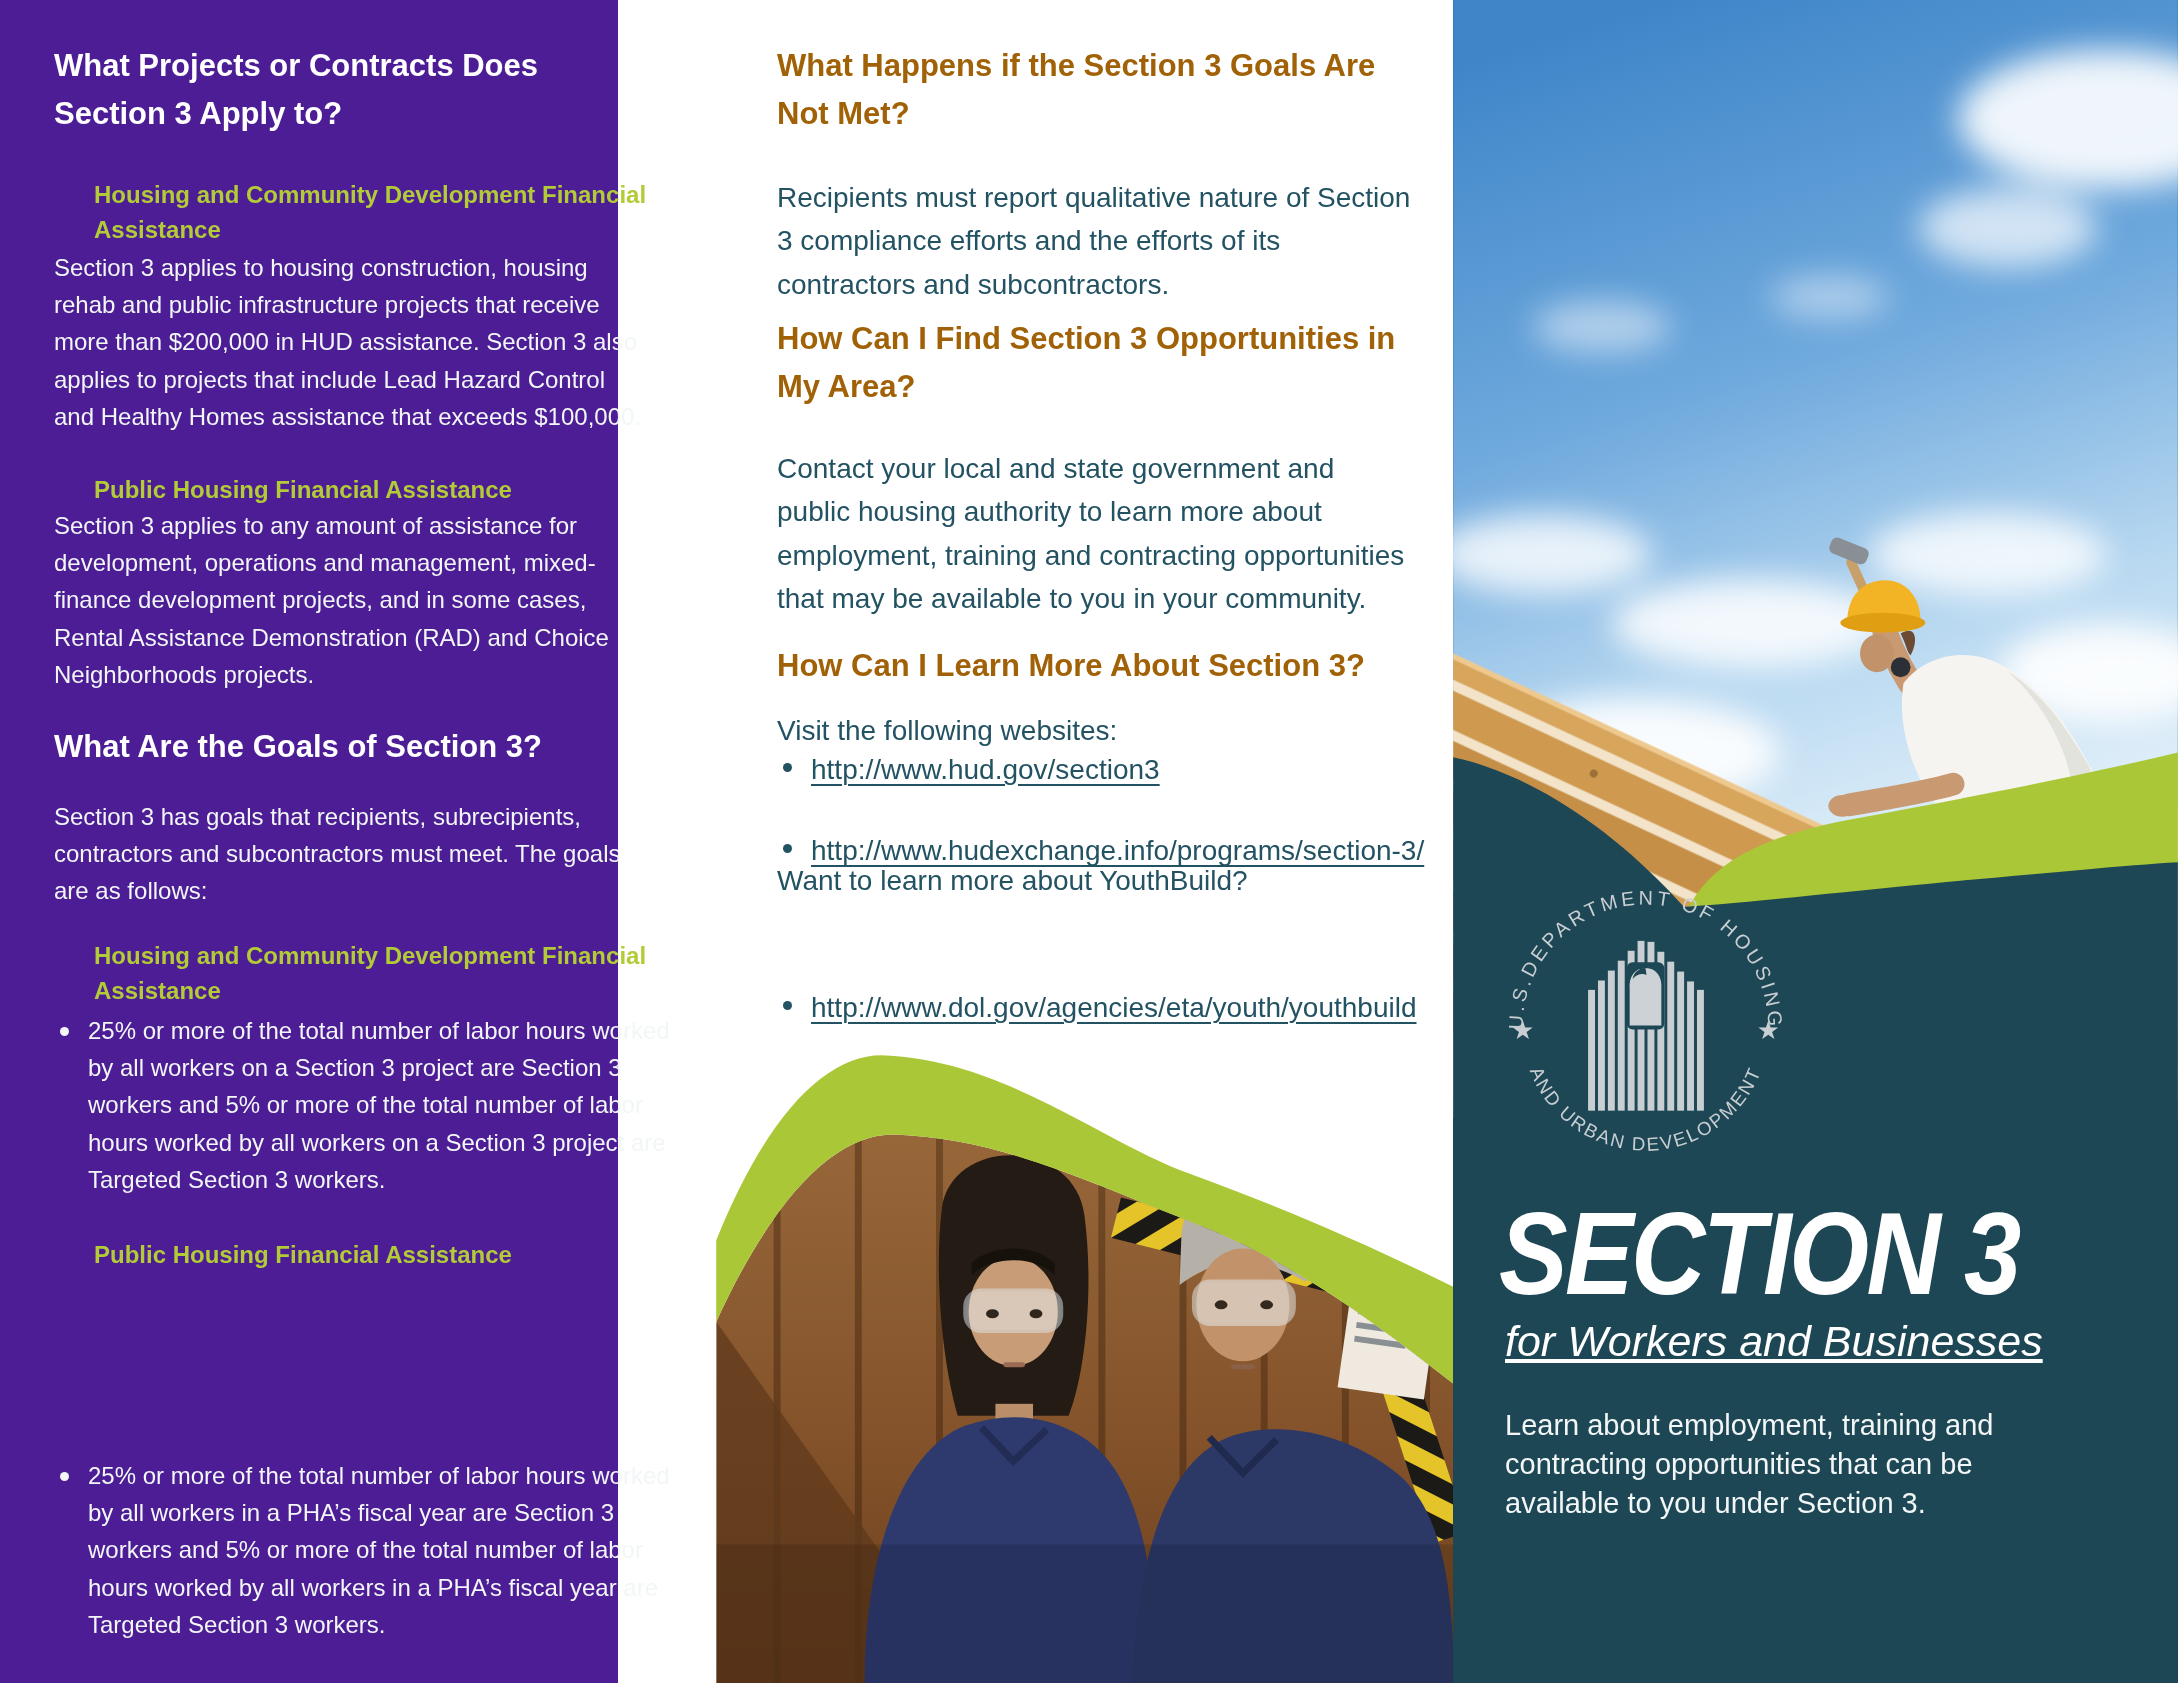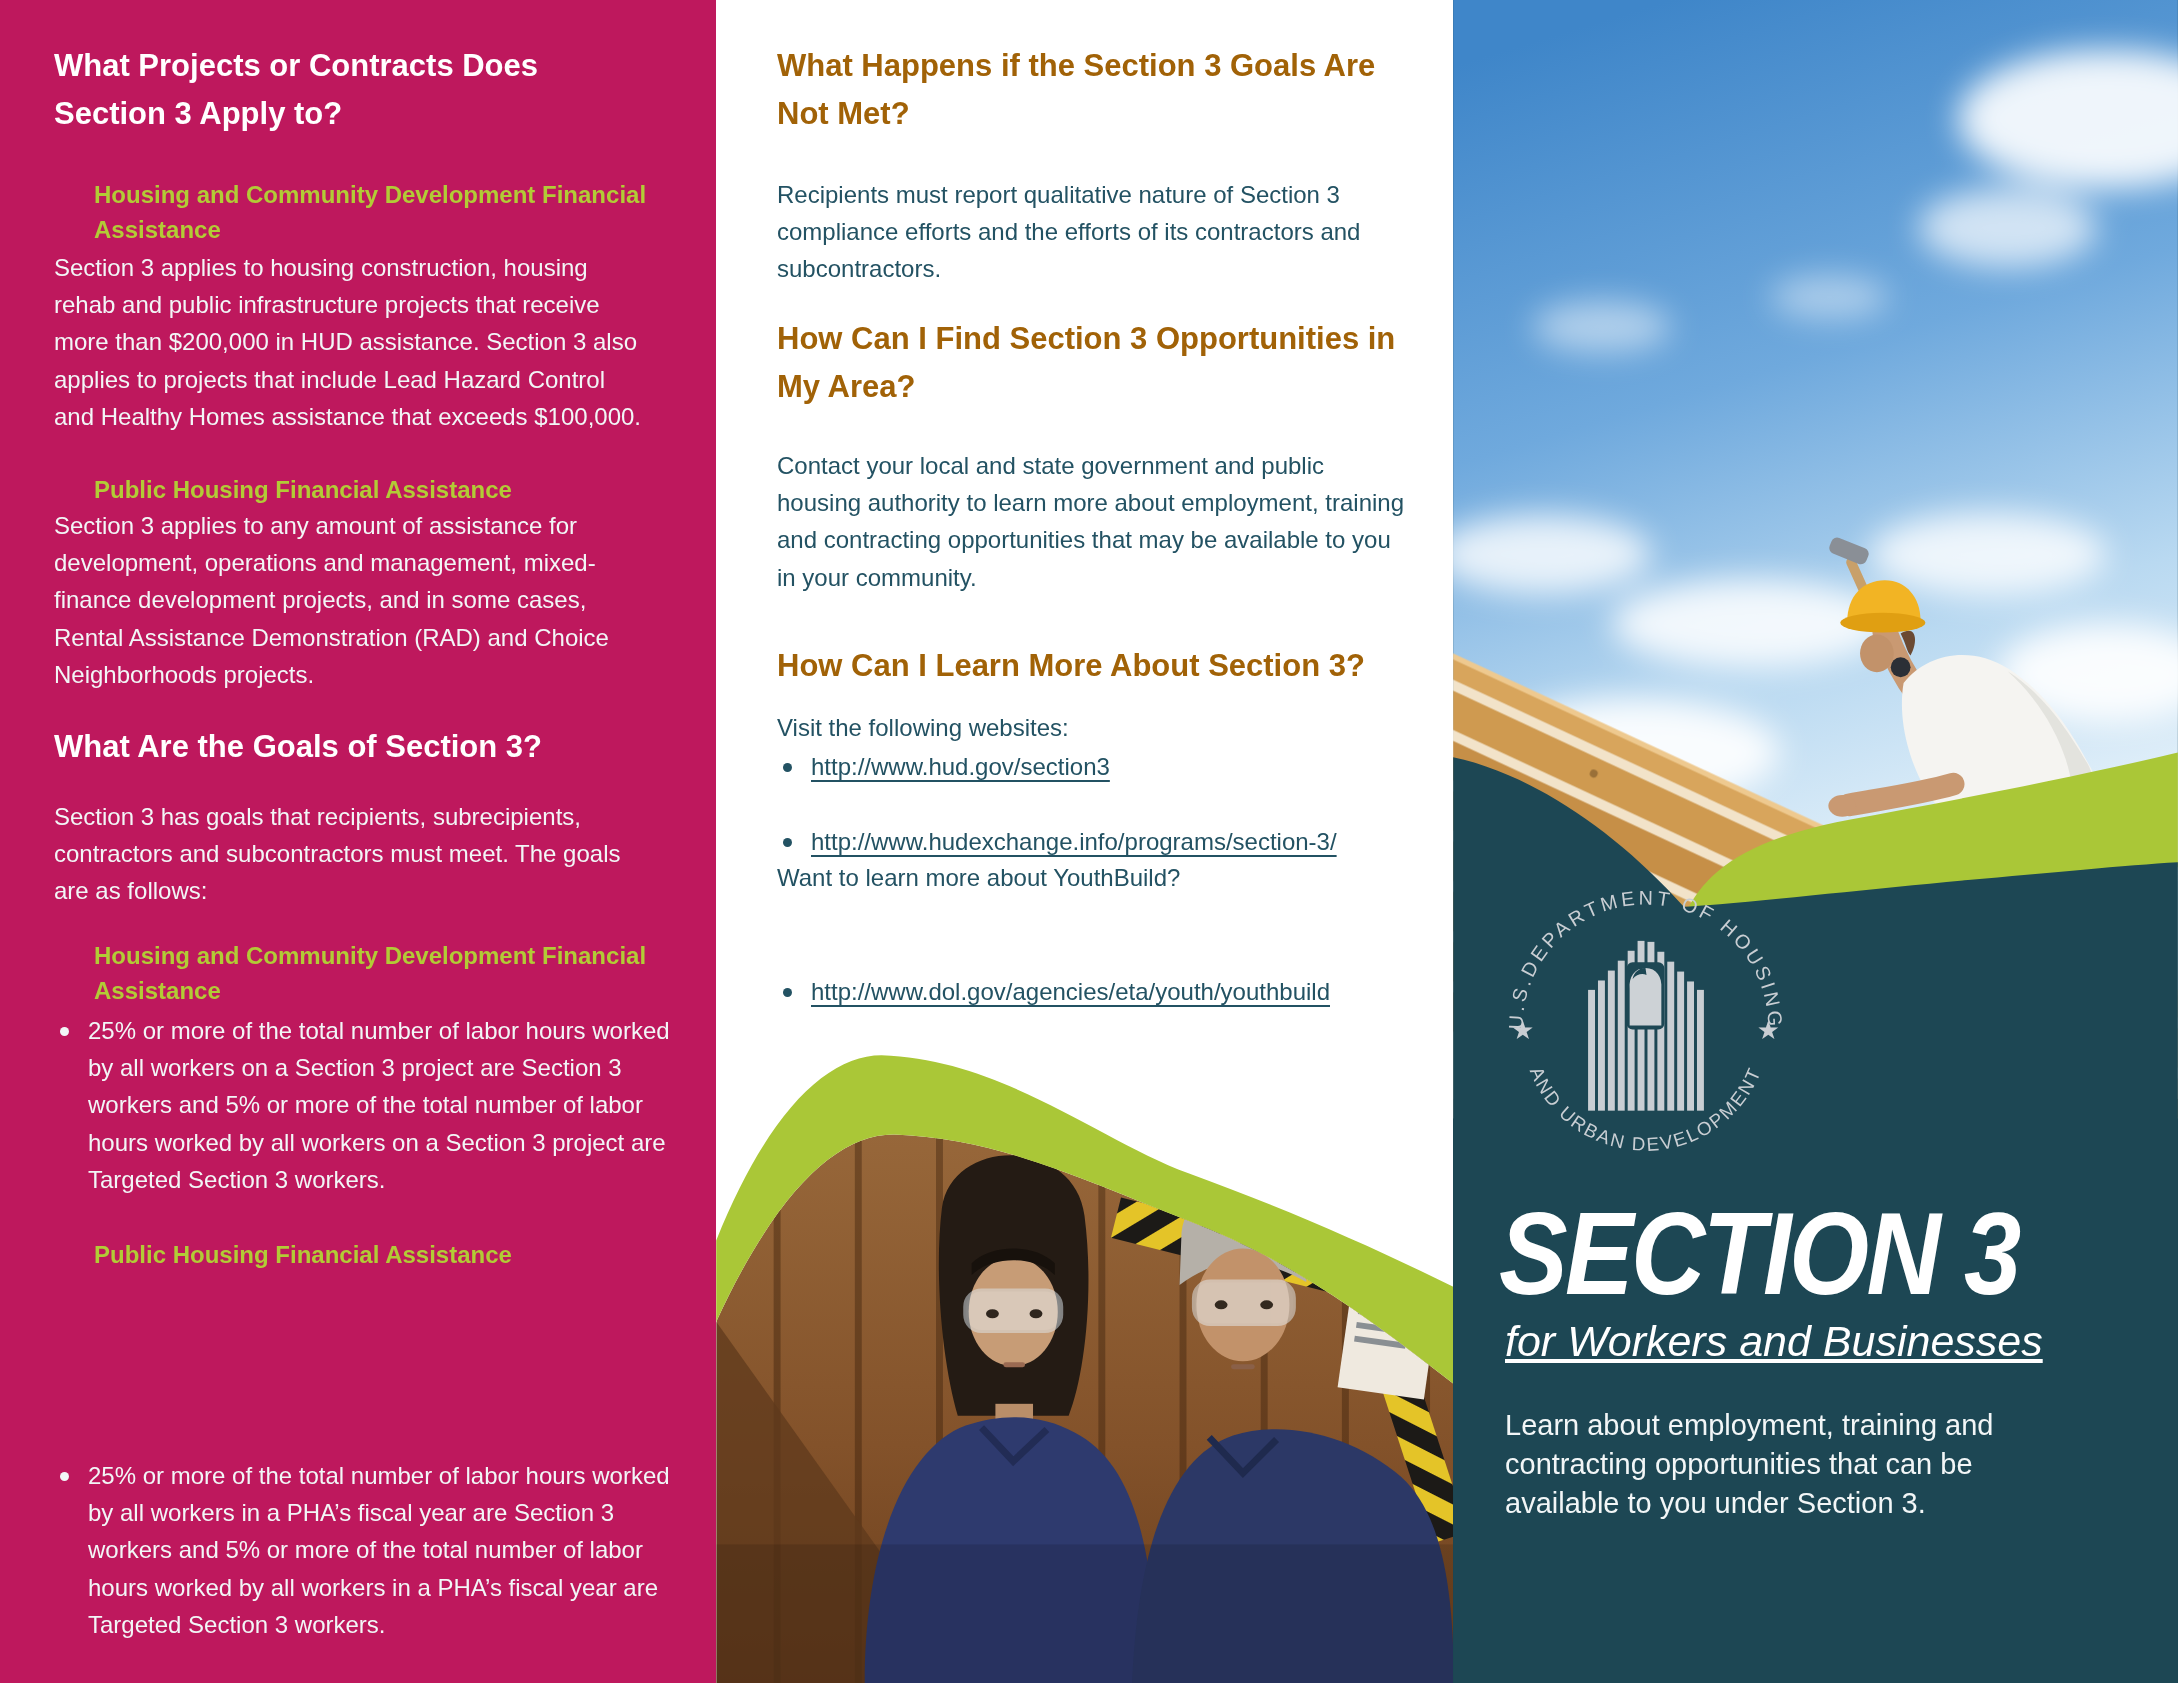--- a/index.html
+++ b/index.html
@@ -1,28 +1,28 @@
 <!DOCTYPE html>
 <html><head>
 <meta charset="utf-8">
 <style>
   html,body{margin:0;padding:0;background:#ffffff;}
   body{width:2178px;height:1683px;font-family:"Liberation Sans",sans-serif;}
   .page{position:absolute;top:0;left:0;width:2178px;height:1683px;overflow:hidden;background:#ffffff;}
   .panel{position:absolute;top:0;height:1683px;}
-  .panel-left{left:0;width:716px;background:#be185d;}
+  .panel-left{left:0;width:618px;background:#4c1d95;}
   .panel-mid{left:716px;width:738px;background:#ffffff;}
   .panel-right{left:1453px;width:725px;background:#1d4754;}
   .blk{position:absolute;}
   
   .lp{color:#f2f6f7;font-size:24px;line-height:1.55;left:54px;width:592px;}
   .lp-h{color:#ffffff;font-weight:bold;font-size:31px;line-height:1.55;}
   .lp-g{color:#b2cb36;font-weight:bold;font-size:24px;line-height:1.45;margin-left:40px;}
   
-  .mp{color:#235263;font-size:24px;line-height:1.55;left:777px;width:634px;}
+  .mp{color:#235263;font-size:28px;line-height:1.55;left:777px;width:634px;}
   .mp-h{color:#a16207;font-weight:bold;font-size:31px;line-height:1.55;width:653px;}
   .bullet{position:relative;padding-left:34px;}
   .dot{position:absolute;left:6px;top:15px;width:9px;height:9px;border-radius:50%;}
   .dot-light{background:#f2f6f7;}
   .dot-dark{background:#235263;}
   .linkline{display:inline-block;text-decoration:underline;text-underline-offset:5px;text-decoration-thickness:2px;color:#235263;}
   
   .rp-title{left:1499px;top:1186px;color:#ffffff;font-style:italic;font-weight:bold;font-size:117px;letter-spacing:-3px;transform:scaleX(0.88);transform-origin:left top;white-space:nowrap;}
   .rp-sub{left:1505px;top:1317px;color:#ffffff;font-style:italic;font-size:43px;white-space:nowrap;text-decoration:underline;}
   .rp-tag{left:1505px;top:1406px;color:#f2f6f7;font-size:29px;line-height:1.34;width:525px;}

